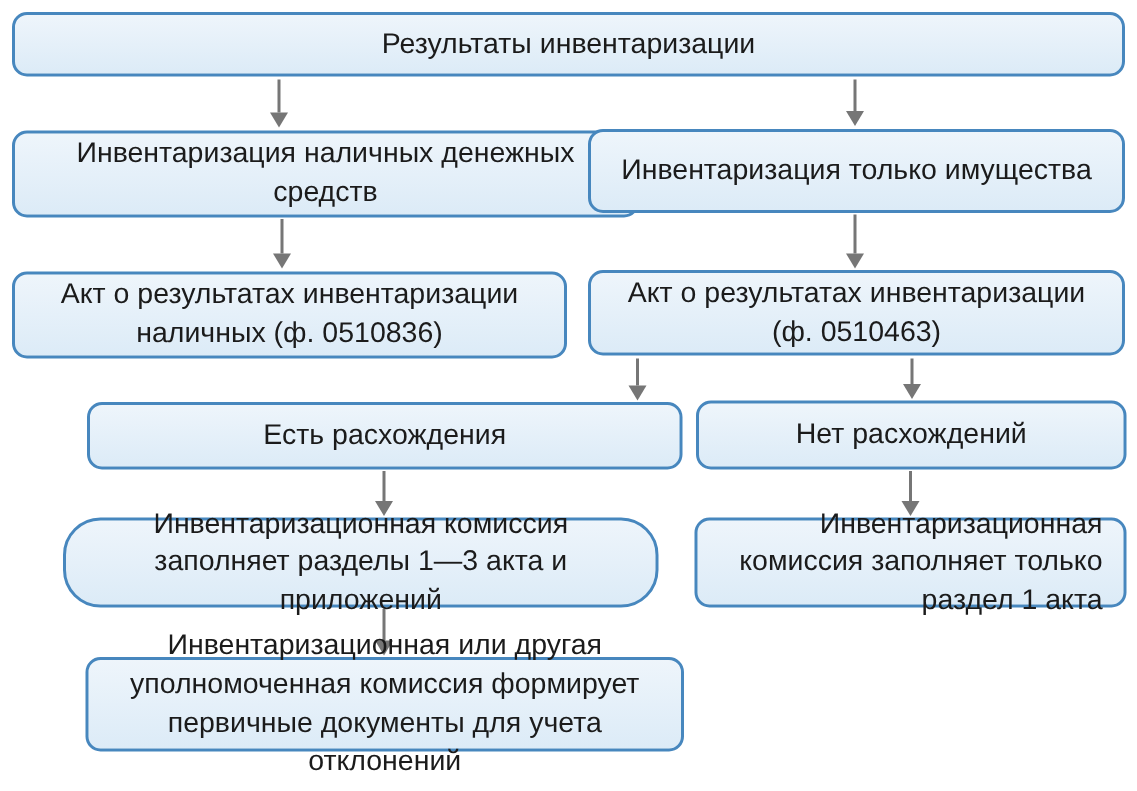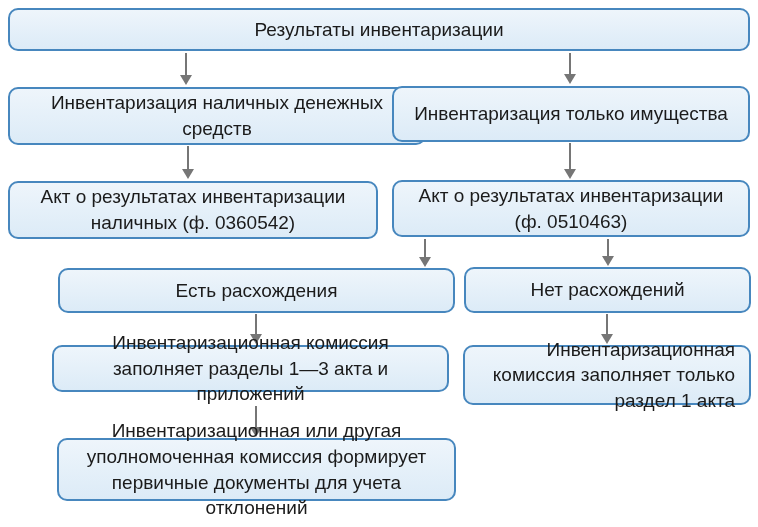--- a/index.html
+++ b/index.html
@@ -37,32 +37,32 @@
 
   <div class="arrow" style="left:185px;top:53px;height:22px;"></div>
   <div class="arrow" style="left:569px;top:53px;height:21px;"></div>
 
   <div class="node" style="left:8px;top:87px;width:418px;height:58px;">Инвентаризация наличных денежных средств</div>
   <div class="node" style="left:392px;top:86px;width:358px;height:56px;">Инвентаризация только имущества</div>
 
   <div class="arrow" style="left:187px;top:146px;height:23px;"></div>
   <div class="arrow" style="left:569px;top:143px;height:26px;"></div>
 
-  <div class="node" style="left:8px;top:181px;width:370px;height:58px;">Акт о результатах инвентаризации наличных (ф. 0360542)</div>
+  <div class="node" style="left:8px;top:181px;width:370px;height:58px;">Акт о результатах инвентаризации наличных (ф. 0510836)</div>
   <div class="node" style="left:392px;top:180px;width:358px;height:57px;">Акт о результатах инвентаризации (ф. 0510463)</div>
 
   <div class="arrow" style="left:424px;top:239px;height:18px;"></div>
   <div class="arrow" style="left:607px;top:239px;height:17px;"></div>
 
   <div class="node" style="left:58px;top:268px;width:397px;height:45px;">Есть расхождения</div>
   <div class="node" style="left:464px;top:267px;width:287px;height:46px;">Нет расхождений</div>
 
   <div class="arrow" style="left:255px;top:314px;height:20px;"></div>
   <div class="arrow" style="left:606px;top:314px;height:20px;"></div>
 
-  <div class="node" style="left:52px;top:345px;width:397px;height:47px;">Инвентаризационная комиссия заполняет разделы 1—3 акта и приложений</div>
+  <div class="node" style="left:42px;top:345px;width:397px;height:60px;border-radius:25px;">Инвентаризационная комиссия заполняет разделы 1—3 акта и приложений</div>
   <div class="node" style="left:463px;top:345px;width:288px;height:60px;text-align:right;">Инвентаризационная комиссия заполняет только раздел 1 акта</div>
 
   <div class="arrow" style="left:255px;top:406px;height:21px;"></div>
 
   <div class="node" style="left:57px;top:438px;width:399px;height:63px;">Инвентаризационная или другая уполномоченная комиссия формирует первичные документы для учета отклонений</div>
 
 </div>
 
 </body></html>

